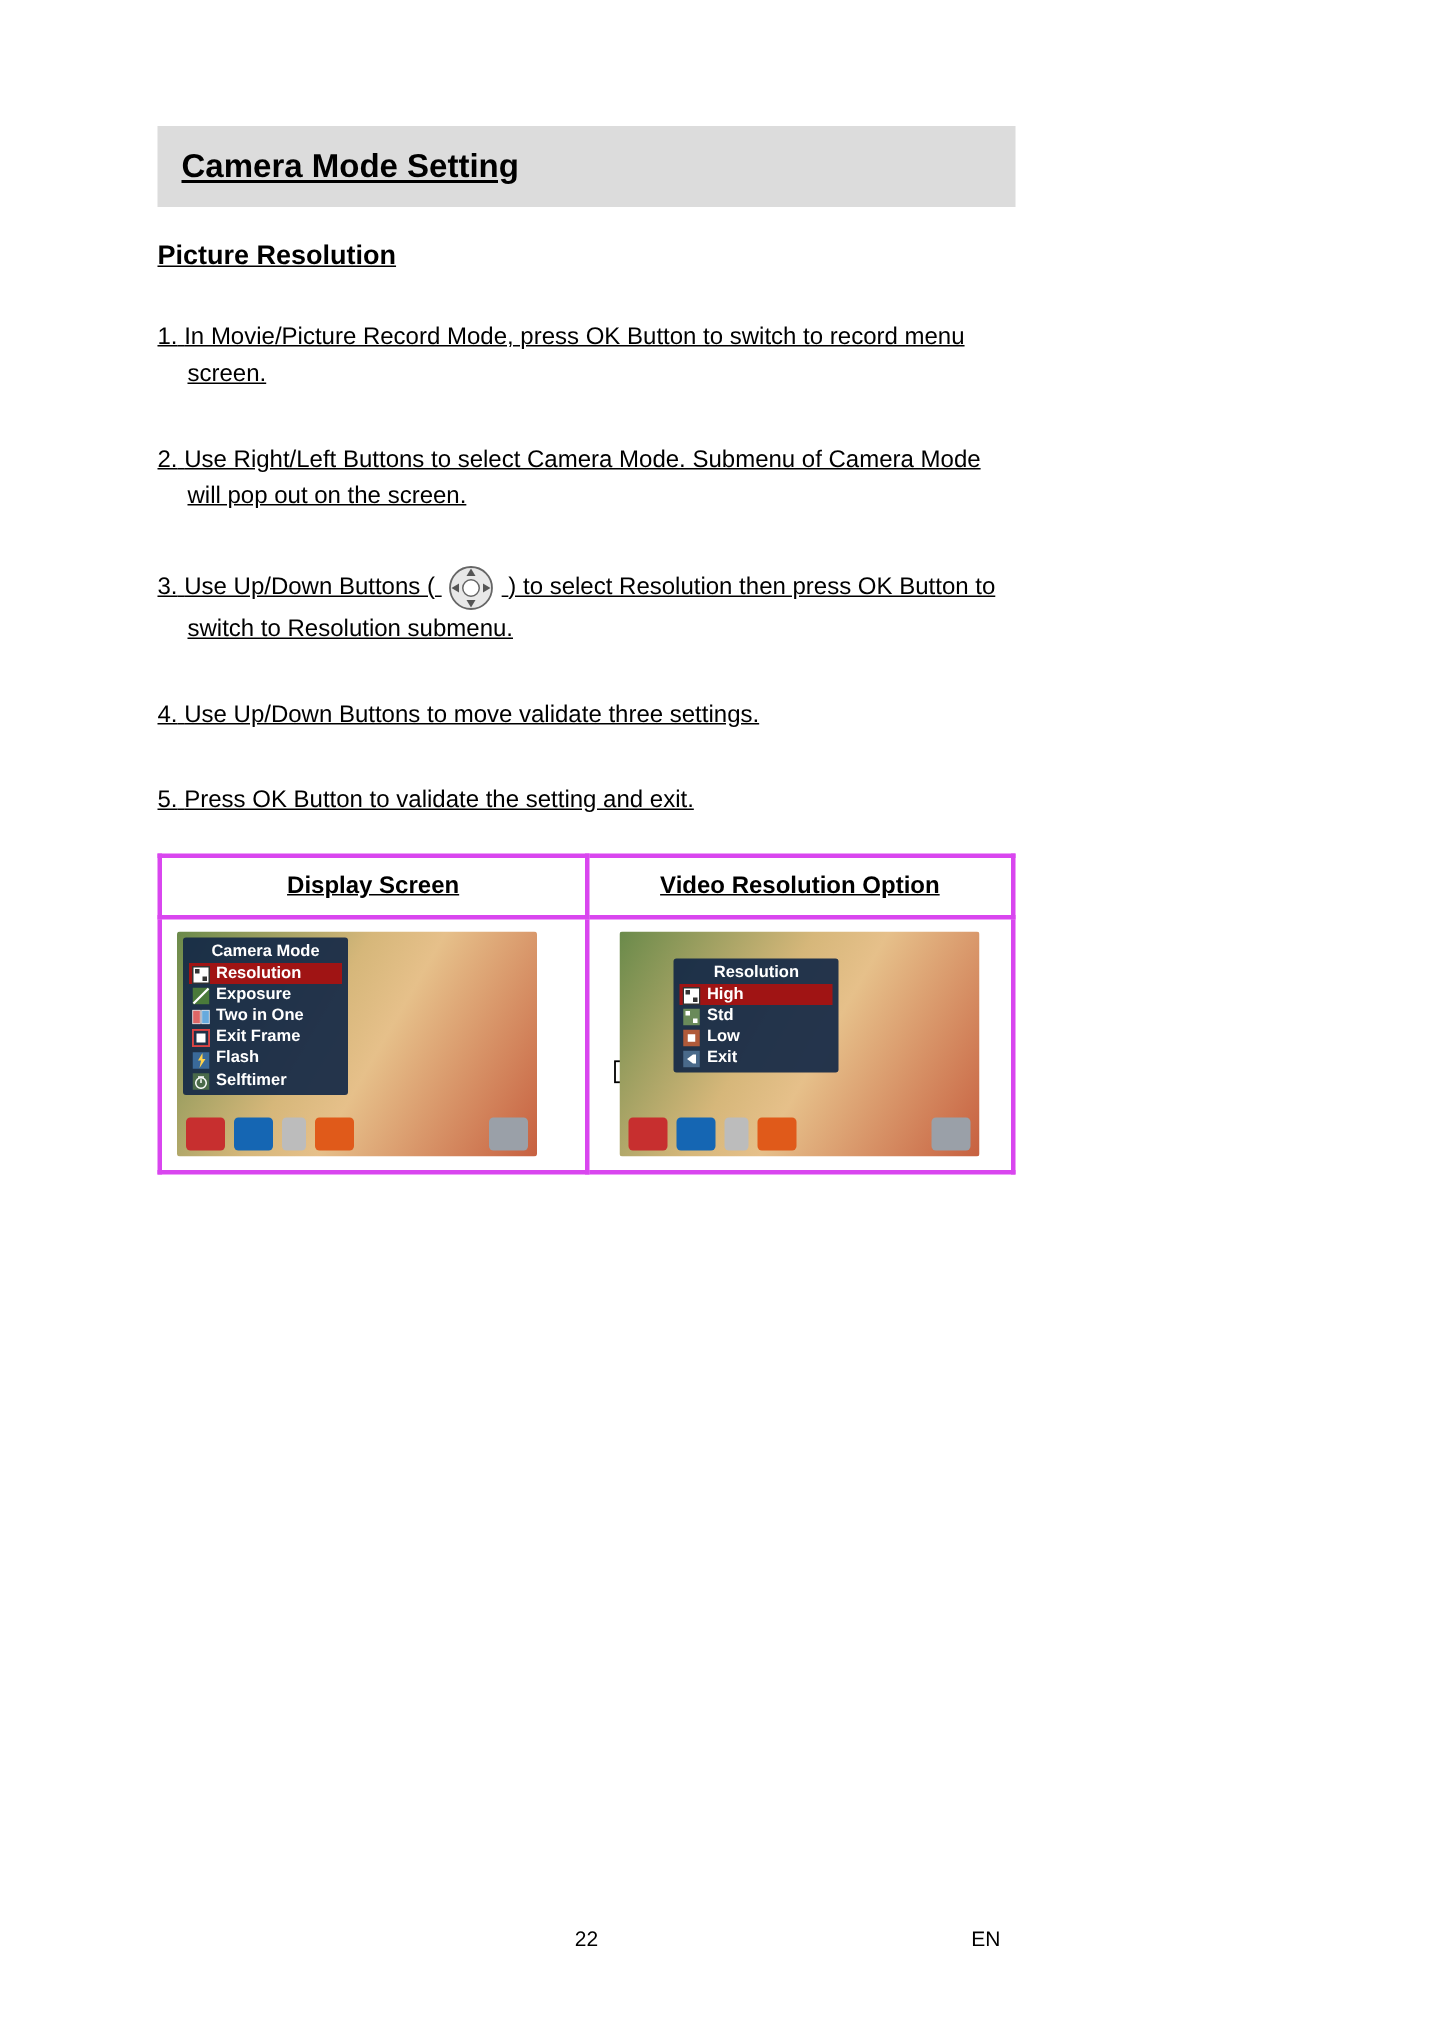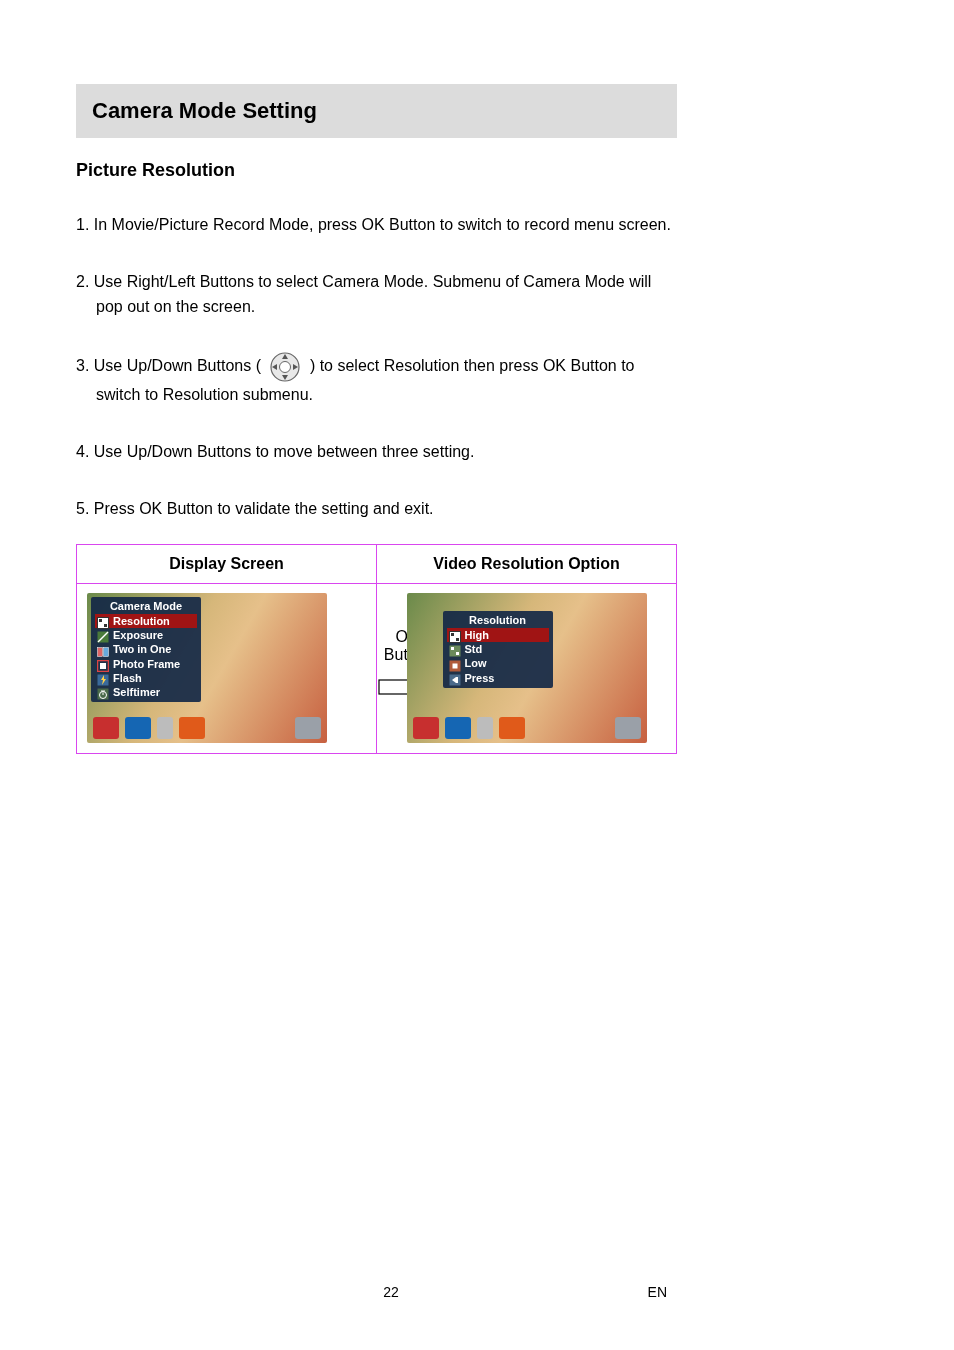--- a/index.html
+++ b/index.html
@@ -1,27 +1,27 @@
 <!DOCTYPE html>
 <html><head>
 <meta charset="utf-8">
 <style>
   * { box-sizing: border-box; margin: 0; padding: 0; }
   html, body { width: 954px; height: 1350px; background: #fff; font-family: Arial, Helvetica, sans-serif; color: #000; }
-  .page { position: relative; width: 782px; height: 1350px; padding: 84px 105px 40px 76px; }
+  .page { position: relative; width: 782px; height: 1350px; padding: 84px 105px 40px 105px; text-decoration: underline; }
   .section-bar { background: #dcdcdc; padding: 14px 16px; margin-bottom: 22px; }
   .section-bar h2 { font-size: 22px; font-weight: bold; }
   .subsection h3 { font-size: 18px; font-weight: bold; margin-bottom: 30px; }
   .intro { font-size: 16px; margin-bottom: 14px; }
   ol.steps { list-style: none; font-size: 16px; line-height: 1.55; }
   ol.steps li { margin-bottom: 10px; padding-left: 20px; text-indent: -20px; margin-top: 32px; }
   .num { display: inline; }
   .dpad-icon { display: inline-block; width: 32px; height: 32px; vertical-align: middle; margin: 0 4px; text-indent: 0; }
   .tbl { width: 100%; border-collapse: collapse; table-layout: fixed; margin-top: 22px; }
-  .tbl th, .tbl td { border: 1px solid #d946ef; }
+  .tbl th, .tbl td { border: 3px solid #d946ef; }
   .tbl th { font-size: 16px; font-weight: bold; padding: 10px 6px; text-align: center; }
   .tbl td { padding: 6px; height: 170px; vertical-align: middle; }
   .display-cell { position: relative; margin-top: 28px; }
   .screen-mock { position: relative; width: 240px; height: 150px; margin-left: 4px; overflow: hidden; border-radius: 2px; }
   .screen-bg { position: absolute; inset: 0; background: linear-gradient(120deg, #6a8a4a 0%, #d6b77a 40%, #e6c08a 55%, #c76040 100%); }
   .menu-panel { position: absolute; left: 4px; top: 4px; background: rgba(20,40,70,0.92); border-radius: 2px; padding: 2px 4px 3px 4px; min-width: 110px; }
   .menu-title { color: #fff; font-size: 11px; font-weight: bold; text-align: center; padding: 1px 0 2px; }
   .menu-row { display: flex; align-items: center; gap: 4px; padding: 1px 2px; }
   .menu-row.sel { background: #a01414; }
   .menu-row span.txt { color: #fff; font-size: 11px; font-weight: bold; line-height: 1.1; }
@@ -73,21 +73,21 @@
             <polygon points="16,3 13,8 19,8" fill="#555"></polygon>
             <polygon points="16,29 13,24 19,24" fill="#555"></polygon>
             <polygon points="3,16 8,13 8,19" fill="#555"></polygon>
             <polygon points="29,16 24,13 24,19" fill="#555"></polygon>
           </svg>
         </span>
         <span>) to select Resolution then press OK Button to switch to Resolution submenu.</span>
       </li>
       <li>
         <span class="num">4.</span>
-        <span>Use Up/Down Buttons to move between three setting.</span>
+        <span>Use Up/Down Buttons to move validate three settings.</span>
       </li>
       <li>
         <span class="num">5.</span>
         <span>Press OK Button to validate the setting and exit.</span>
       </li>
     </ol>
 
     <table class="tbl">
       <thead>
         <tr>
@@ -122,21 +122,21 @@
                         <rect x="0.5" y="1.5" width="5" height="9" fill="#d66" stroke="#fff" stroke-width="0.5"></rect>
                         <rect x="6.5" y="1.5" width="5" height="9" fill="#6ad" stroke="#fff" stroke-width="0.5"></rect>
                       </svg></span>
                   <span class="txt">Two in One</span>
                 </div>
                 <div class="menu-row">
                   <span class="mi"><svg viewBox="0 0 12 12">
                         <rect x="0.5" y="0.5" width="11" height="11" fill="none" stroke="#d44" stroke-width="1.5"></rect>
                         <rect x="3" y="3" width="6" height="6" fill="#fff"></rect>
                       </svg></span>
-                  <span class="txt">Photo Frame</span>
+                  <span class="txt">Exit Frame</span>
                 </div>
                 <div class="menu-row">
                   <span class="mi"><svg viewBox="0 0 12 12">
                         <rect x="0.5" y="0.5" width="11" height="11" fill="#3a6a9a"></rect>
                         <polygon points="7,1 4,6 6,6 5,11 9,5 7,5" fill="#ffd24a"></polygon>
                       </svg></span>
                   <span class="txt">Flash</span>
                 </div>
                 <div class="menu-row">
                   <span class="mi"><svg viewBox="0 0 12 12">
@@ -193,21 +193,21 @@
                         <rect x="3.5" y="3.5" width="5" height="5" fill="#fff"></rect>
                       </svg></span>
                   <span class="txt">Low</span>
                 </div>
                 <div class="menu-row">
                   <span class="mi"><svg viewBox="0 0 12 12">
                         <rect x="0.5" y="0.5" width="11" height="11" fill="#4a6a8a"></rect>
                         <polygon points="3,6 7,3 7,9" fill="#fff"></polygon>
                         <rect x="7" y="3" width="2" height="6" fill="#fff"></rect>
                       </svg></span>
-                  <span class="txt">Press</span>
+                  <span class="txt">Exit</span>
                 </div>
               </div>
               <div class="bottom-icons">
                 <div class="bi cam"></div>
                 <div class="bi dual"></div>
                 <div class="bi mic"></div>
                 <div class="bi pal"></div>
                 <div class="bi tool"></div>
               </div>
             </div>

